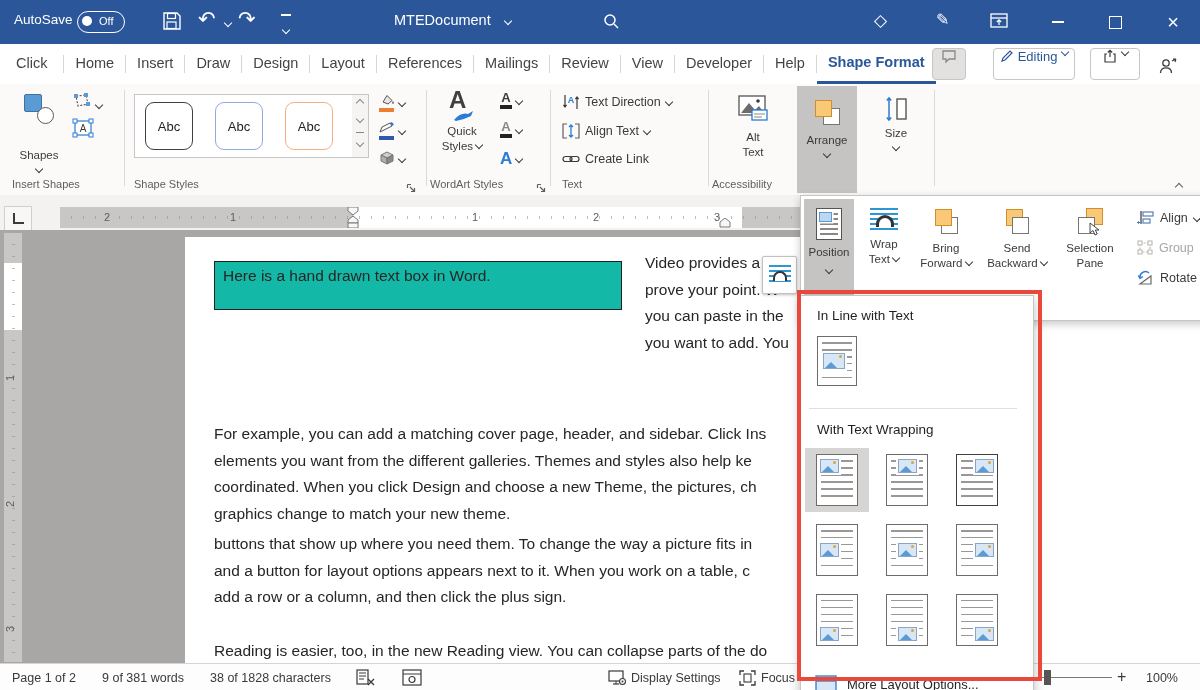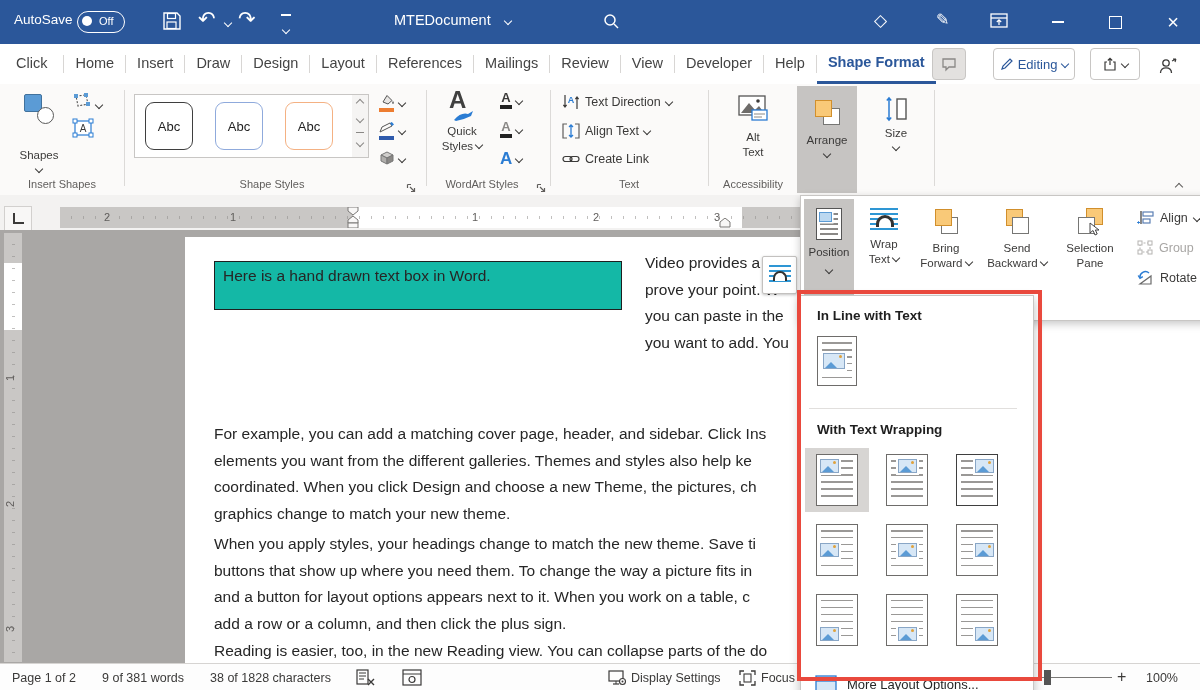--- a/index.html
+++ b/index.html
@@ -18,25 +18,25 @@
   .toggle .state{position:absolute;left:21px;top:3px;font-size:11px}
   .qat{position:absolute;top:10px;font-size:19px;line-height:22px;color:#fff}
   .winbtn{position:absolute;top:0;width:46px;height:44px;display:flex;align-items:center;justify-content:center;color:#fff}
 
   
   .tabrow{position:absolute;left:0;top:44px;width:1200px;height:40px;background:#fff;display:flex;align-items:stretch}
   .tab{padding:0 11px;font-size:14.5px;line-height:38px;color:#444;position:relative}
   .tab.first{padding:0 16px}
   .tab.active{color:#2b579a;font-weight:bold;border-bottom:3px solid #2b579a;line-height:36px}
   .tsep{width:1px;height:18px;background:#d8d6d4;align-self:center}
-  .pillbtn{position:absolute;top:4px;height:30px;border:1px solid #c8c6c4;border-radius:4px;display:flex;align-items:center;justify-content:center;font-size:13px;background:#fff}
+  .pillbtn{position:absolute;top:4px;height:30px;border:1px solid #c8c6c4;border-radius:4px;display:flex;align-items:flex-start;justify-content:center;font-size:13px;background:#fff}
 
   
   .ribbon{position:absolute;left:0;top:84px;width:1200px;height:111px;background:#fbfaf9;border-bottom:1px solid #d2d0ce}
-  .glabel{position:absolute;font-size:11px;color:#605e5c;text-align:center;white-space:nowrap}
+  .glabel{position:absolute;font-size:11px;color:#605e5c;white-space:nowrap}
   .gsep{position:absolute;top:6px;width:1px;height:96px;background:#dcdad8}
   .bigbtn{position:absolute;text-align:center;font-size:11.5px;color:#3b3a39;line-height:15px}
   .abc{position:absolute;width:46px;height:46px;border-radius:9px;background:#fff;display:flex;align-items:center;justify-content:center;font-size:13px;color:#222}
   .gallery{position:absolute;background:#fff;border:1px solid #c8c6c4}
   .scrollcol{position:absolute;width:16px;border:1px solid #c8c6c4;border-left:none;background:#f5f4f3;display:flex;flex-direction:column;align-items:center;justify-content:space-around}
   .fxrow{position:absolute;font-size:11px;color:#3b3a39;display:flex;align-items:center;gap:4px}
   .ibar{display:block;height:4px;width:15px;margin:1px auto 0}
   .miniA{font-size:13px;font-weight:bold;line-height:12px;display:block;text-align:center}
   .rowbtn{position:absolute;display:flex;align-items:center;gap:5px;font-size:12.5px;color:#3b3a39}
 
@@ -55,21 +55,21 @@
   .fbtn .ficon{margin:9px auto 5px}
   .frow{position:absolute;display:flex;align-items:center;gap:6px;font-size:12.5px;color:#3b3a39}
   .wrapicon{position:relative;width:28px;height:24px;background:repeating-linear-gradient(to bottom,#2e96d4 0 2px,transparent 2px 5px)}
   .wrapicon .arch{position:absolute;left:6px;top:7px;width:12px;height:9px;background:#fff;border:3px solid #333;border-bottom:none;border-radius:9px 9px 0 0}
   .minidoc{position:relative;width:24px;height:30px;background:#fff;border:1px solid #555}
   .minidoc .lines{position:absolute;left:3px;right:3px;top:4px;bottom:3px;background:repeating-linear-gradient(to bottom,#8a8886 0 1.5px,transparent 1.5px 5px)}
   .minidoc .img{position:absolute;left:2px;top:3px;width:11px;height:8px;background:#bcd8f0;border:1px solid #5b9bd5;box-shadow:0 0 0 1.5px #fff}
 
   
   .posmenu{position:absolute;left:800px;top:295px;width:232px;height:400px;background:#fff;border:1px solid #c8c6c4;box-shadow:0 4px 10px rgba(0,0,0,.25);z-index:40;overflow:hidden}
-  .mhead{position:absolute;font-size:13.5px;font-weight:bold;color:#1f1f1f;white-space:nowrap}
+  .mhead{position:absolute;font-size:13.5px;font-weight:normal;color:#1f1f1f;white-space:nowrap}
   .mdiv{position:absolute;left:8px;width:208px;height:1px;background:#e1dfdd}
   .pcell{position:absolute;width:64px;height:64px;display:flex;align-items:center;justify-content:center}
   .pcell.sel{background:#d7d5d3}
   .pthumb{position:relative;width:40px;height:50px;background:#fff;border:1px solid #6e6c6a}
   .pthumb .ln{position:absolute;left:4px;right:4px;top:5px;bottom:5px;background:repeating-linear-gradient(to bottom,#9a9896 0 1.5px,transparent 1.5px 7px)}
   .pimg{position:absolute;width:17px;height:12px;background:#d7e7f6;border:1px solid #89a6c6;box-shadow:0 0 0 2px #fff}
   .pimg::after{content:"";position:absolute;left:1px;bottom:0;width:0;height:0;border-left:6px solid transparent;border-right:6px solid transparent;border-bottom:6px solid #5b9bd5}
   .pimg::before{content:"";position:absolute;right:2px;top:1px;width:3px;height:3px;border-radius:50%;background:#e0a23c}
   .pimg.tl{left:3px;top:4px}.pimg.tc{left:11px;top:4px}.pimg.tr{right:3px;top:4px}
   .pimg.ml{left:3px;top:18px}.pimg.mc{left:11px;top:18px}.pimg.mr{right:3px;top:18px}
@@ -431,21 +431,20 @@
       </span>
   </div>
 
   <div class="doctxt" style="left:214px;top:421px;width:584px;height:108px">
     <div>For example, you can add a matching cover page, header, and sidebar. Click Ins</div>
     <div>elements you want from the different galleries. Themes and styles also help ke</div>
     <div>coordinated. When you click Design and choose a new Theme, the pictures, ch</div>
     <div>graphics change to match your new theme.</div>
   </div>
   <div class="doctxt" style="left:214px;top:531px;width:584px;height:108px">
-    <div>When you apply styles, your headings change to match the new theme. Save ti</div>
     <div>buttons that show up where you need them. To change the way a picture fits in</div>
     <div>and a button for layout options appears next to it. When you work on a table, c</div>
     <div>add a row or a column, and then click the plus sign.</div>
   </div>
   <div class="doctxt" style="left:214px;top:638px;width:584px;height:26px">
     <div>Reading is easier, too, in the new Reading view. You can collapse parts of the do</div>
   </div>
 
   <div class="statusbar">
     <span class="t" style="left:12px;top:7px">Page 1 of 2</span>

